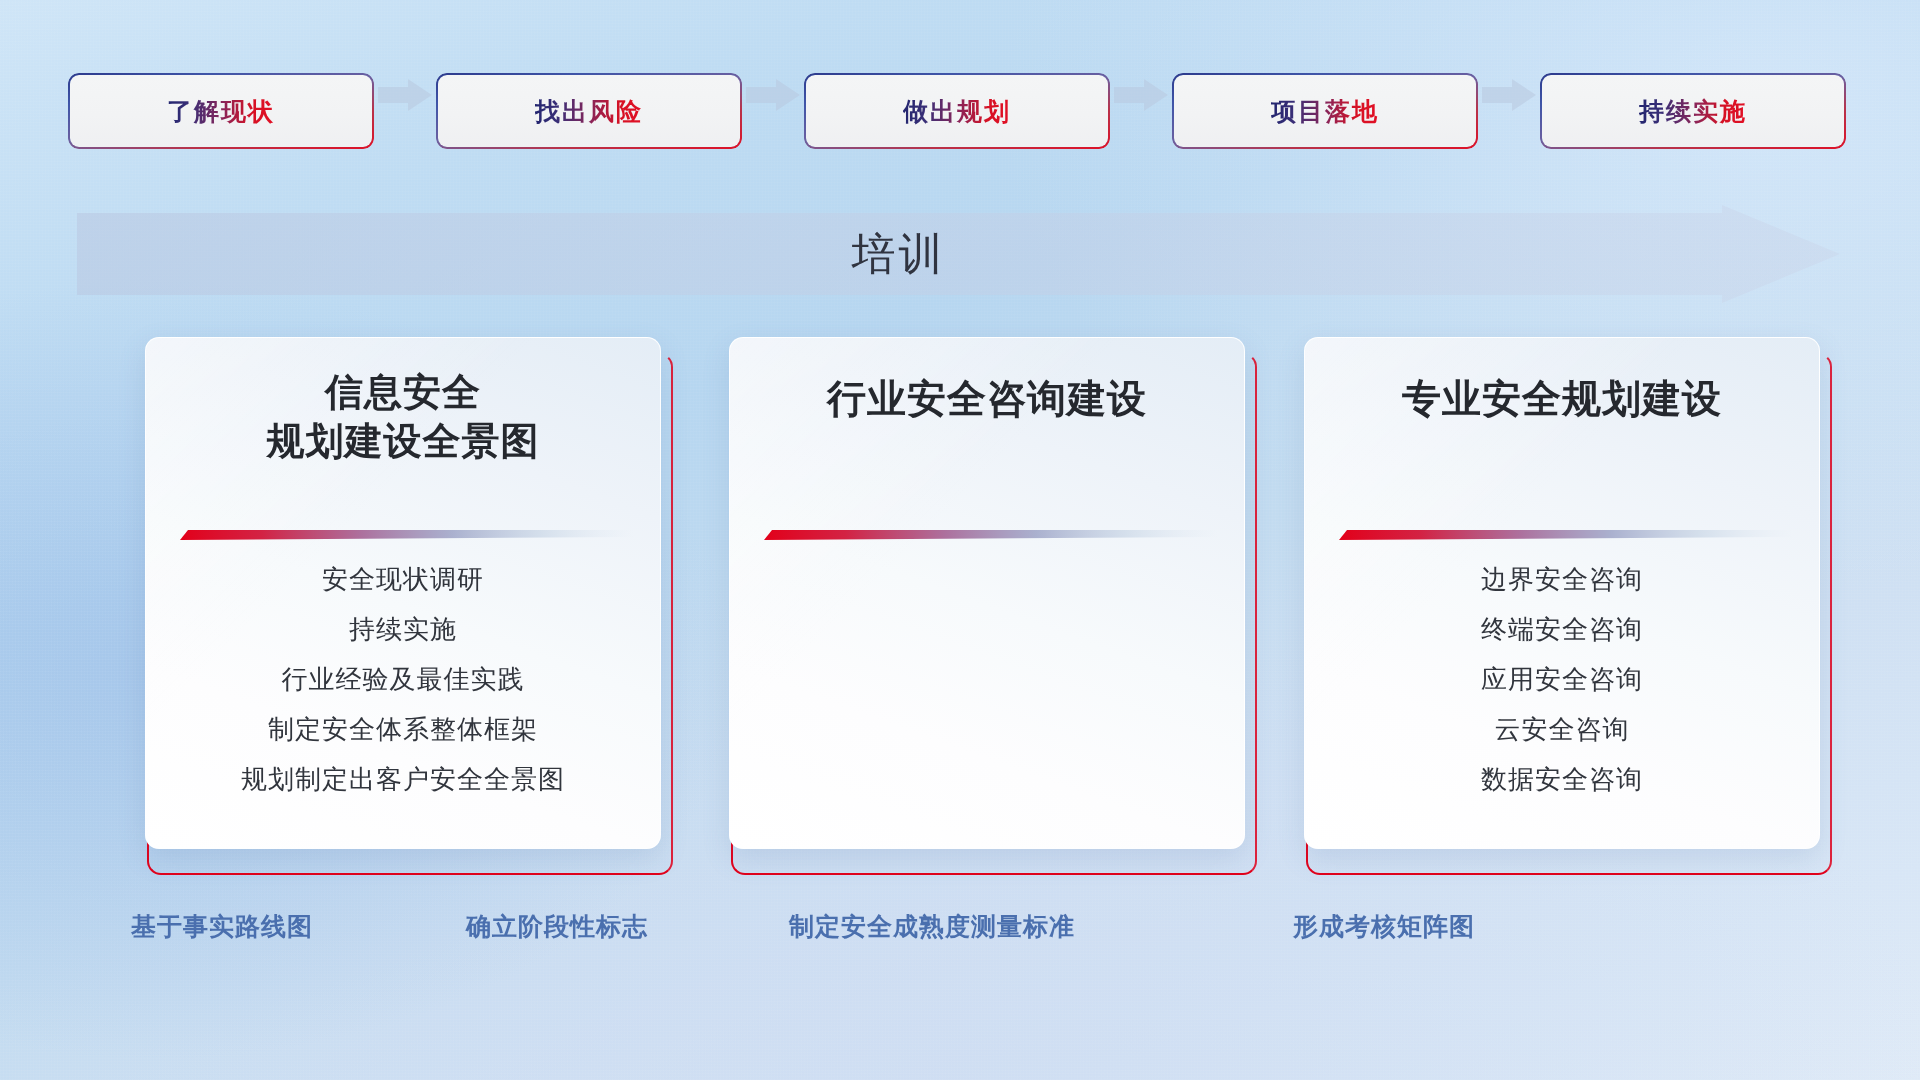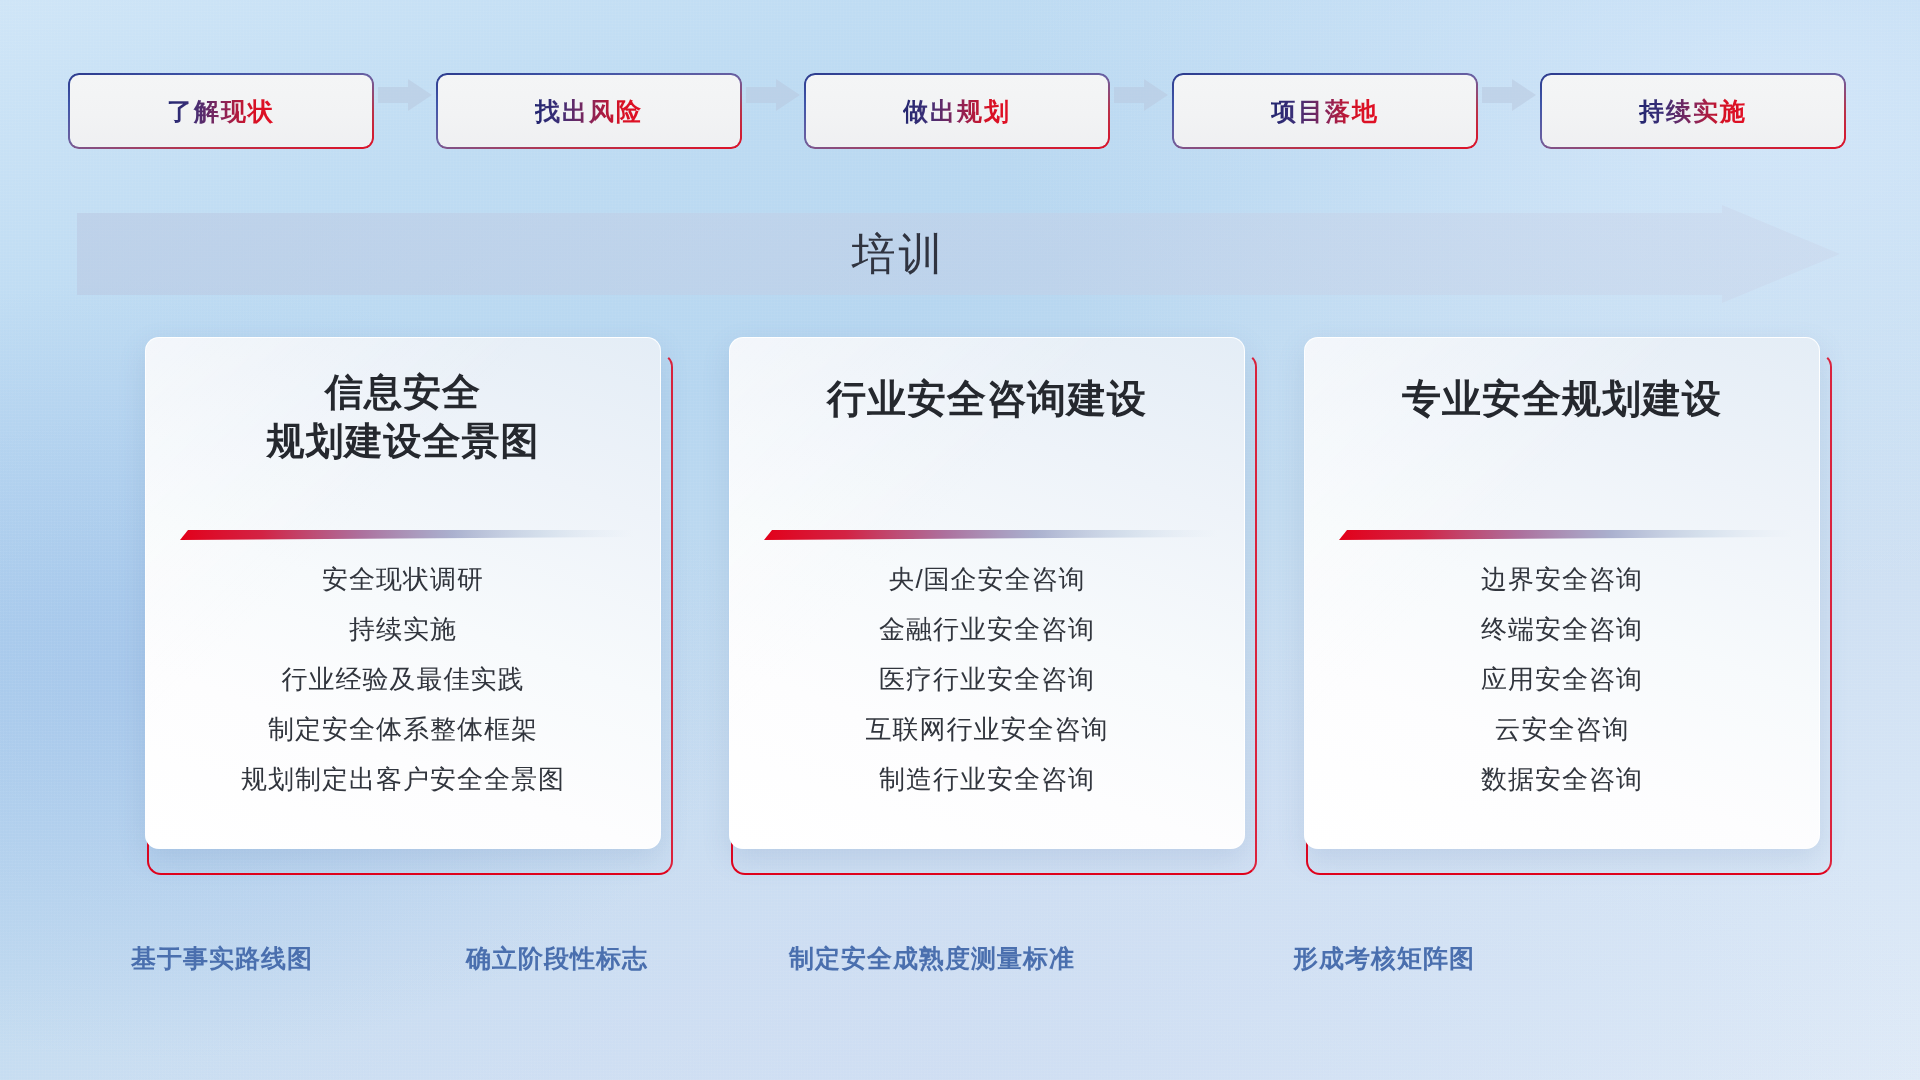--- a/index.html
+++ b/index.html
@@ -207,21 +207,20 @@
   }
 
   
   #captions {
     position: absolute;
     left: 0;
     top: 910px;
     width: 1920px;
     height: 60px;
     z-index: 6;
-    margin-top: 32px;
   }
   .caption {
     position: absolute;
     top: 0;
     font-size: 25px;
     font-weight: 700;
     color: #4a6fae;
     letter-spacing: 1px;
     white-space: nowrap;
   }
@@ -348,27 +347,20 @@
                 <stop offset="18%" stop-color="#d1173a" stop-opacity="0.95"></stop>
                 <stop offset="40%" stop-color="#9b4f86" stop-opacity="0.8"></stop>
                 <stop offset="60%" stop-color="#7e86b4" stop-opacity="0.62"></stop>
                 <stop offset="80%" stop-color="#a8bdd6" stop-opacity="0.38"></stop>
                 <stop offset="100%" stop-color="#cfdcea" stop-opacity="0"></stop>
               </linearGradient>
             </defs>
             <path d="M14 2 L460 2 L460 9 L6 12 Z" fill="url(#divGrad2)"></path>
           </svg>
         </div>
-        <div class="card-list">
-          <div class="li">央/国企安全咨询</div>
-          <div class="li">金融行业安全咨询</div>
-          <div class="li">医疗行业安全咨询</div>
-          <div class="li">互联网行业安全咨询</div>
-          <div class="li">制造行业安全咨询</div>
-        </div>
       </div>
     </div>
 
     <div class="card-wrap c3">
       <div class="card-accent"></div>
       <div class="card">
         <div class="card-title">
           <div>专业安全规划建设</div>
         </div>
         <div class="card-divider">

